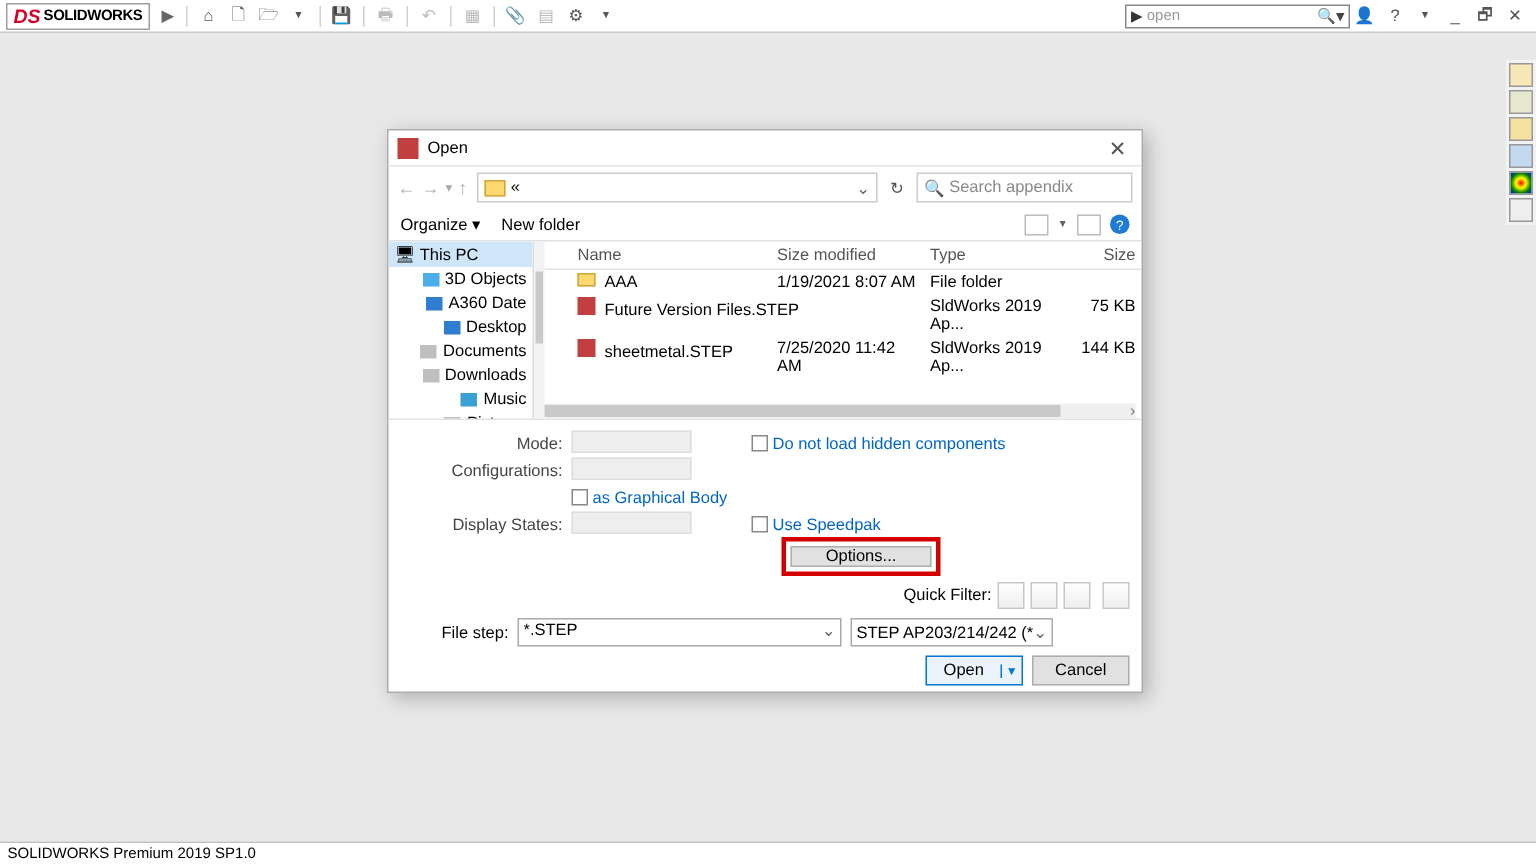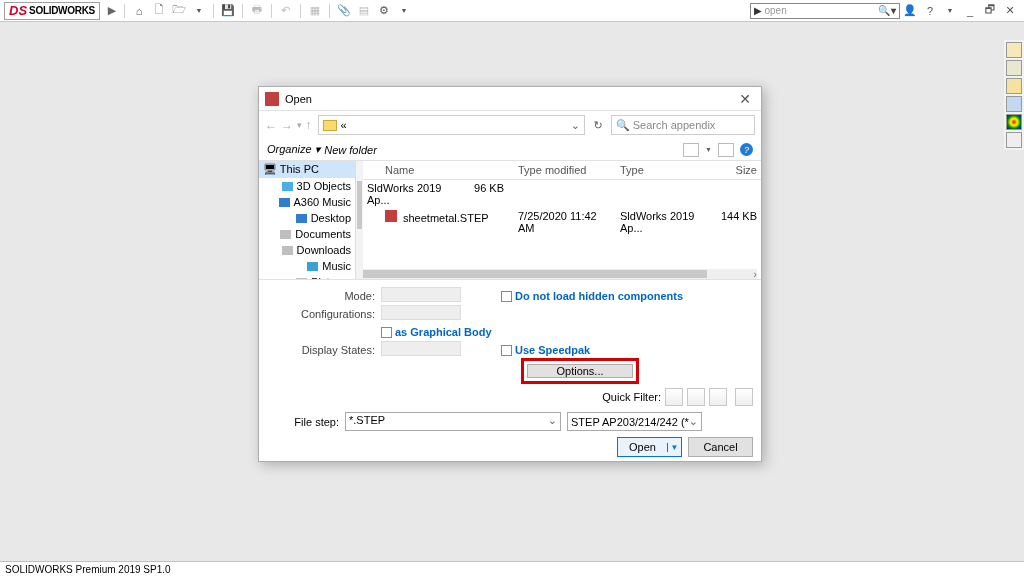--- a/index.html
+++ b/index.html
@@ -27,21 +27,21 @@
     .titlebar .icon { width:14px; height:14px; background:#c23f3f; margin-right:6px; }
     .titlebar .close { margin-left:auto; width:20px; text-align:center; font-size:14px; color:#555; }
     .addrrow { display:flex; align-items:center; height:28px; gap:6px; padding:0 6px; }
     .navgrp { display:flex; align-items:center; gap:4px; color:#aaa; }
     .navgrp span { font-size:12px; }
     .addr { flex:1; border:1px solid #ccc; height:20px; display:flex; align-items:center; padding:0 4px; }
     .addr .fldr { width:14px; height:11px; background:#fdd86f; border:1px solid #caa93a; margin-right:4px; }
     .addr .chev { margin-left:auto; color:#666; }
     .addrrow .refr { width:14px; text-align:center; color:#555; }
     .dsearch { width:144px; border:1px solid #ccc; height:20px; display:flex; align-items:center; padding:0 4px; color:#888; }
-    .toolrow { display:flex; align-items:center; height:22px; padding:0 8px; border-bottom:1px solid #e1e1e1; gap:4px;font-style:italic; }
+    .toolrow { display:flex; align-items:center; height:22px; padding:0 8px; border-bottom:1px solid #e1e1e1; gap:14px; }
     .toolrow .rt { margin-left:auto; display:flex; align-items:center; gap:6px; }
     .toolrow .vbtn { width:16px; height:14px; border:1px solid #bbb; }
     .toolrow .help { width:13px; height:13px; border-radius:50%; background:#1e7cd6; color:#fff; font-size:9px; display:flex; align-items:center; justify-content:center; }
 
     .body { flex:1; display:flex; overflow:hidden; border-bottom:1px solid #e1e1e1; }
     .tree { width:96px; overflow:hidden; font-size:11px; display:flex; flex-direction:column; }
     .tree .hdr{ background:#cfe6fa; padding:2px 4px;}
     .tree-item { padding:2px 4px 2px 14px; display:flex; align-items:center; gap:4px; white-space:nowrap; overflow:hidden;justify-content:flex-end;}
     .tree-item .ic { width:11px; height:9px; }
     .tscroll { width:8px; background:#f3f3f3; border-left:1px solid #ddd; position:relative; }
@@ -57,35 +57,35 @@
     .swf{width:12px;height:12px;background:#c23f3f;display:inline-block;}
     .body .hscroll { position:absolute; bottom:0; left:104px; right:4px; height:10px; background:#efefef; }
     .body .hscroll::after{content:"";position:absolute;left:0;right:50px;top:1px;bottom:1px;background:#c9c9c9;}
 
     .lower { padding:4px 8px; }
     .frow { display:flex; align-items:flex-end; height:18px; }
     .frow .lbl { width:114px; text-align:right; padding-right:6px; color:#444; }
     .frow .fld { width:80px; height:15px; background:#eee; border:1px solid #ddd; }
     .gap { width:40px; }
     .chk { width:11px; height:11px; border:1px solid #888; display:inline-block; margin-right:3px; vertical-align:-2px; background:#fff; }
-    .options-box { margin-left:254px; width:118px; height:26px; border:3px solid #d40000; padding:3px; margin-top:2px;}
+    .options-box { margin-left:254px; width:106px; height:26px; border:3px solid #d40000; padding:3px; margin-top:2px;}
     .options-btn { width:100%; height:100%; background:#e1e1e1; border:1px solid #adadad; display:flex; align-items:center; justify-content:center; }
     .qf { display:flex; align-items:center; gap:4px; justify-content:flex-end; margin-top:4px; }
     .qf .b { width:18px; height:18px; border:1px solid #c7c7c7; background:linear-gradient(#fff,#eee); }
     .fnrow { display:flex; align-items:center; gap:6px; margin-top:6px; }
     .fnrow .fname { width:216px; height:19px; border:1px solid #aaa; padding:1px 3px; }
     .fnrow .ftype { width:135px; height:19px; border:1px solid #aaa; padding:1px 3px; display:flex; align-items:center; }
     .fnrow .ftype .c{margin-left:auto;color:#666;}
     .btns { display:flex; justify-content:flex-end; gap:6px; margin-top:6px; }
     .btns .b { height:20px; border:1px solid #adadad; display:flex; align-items:center; justify-content:center; background:#e1e1e1; }
     .btns .open { width:65px; border:1px solid #0078d4; background:#eaf3fb; display:flex;}
     .btns .open .t{flex:1;text-align:center;}
     .btns .open .dd{width:14px;border-left:1px solid #0078d4;display:flex;align-items:center;justify-content:center;color:#0078d4;font-size:8px;}
     .btns .cancel { width:65px; }
-    a.nolink{color:#0066c6;font-weight:bold;}
+    a.nolink{color:#0066c6;}
   </style>
 </head>
 <body>
 
 <div class="app-toolbar">
   <div class="sw-logo">
       <span class="ds">DS</span>
       <span>SOLIDWORKS</span>
     </div>
   <span class="chevron">▶</span>
@@ -170,21 +170,21 @@
   <div class="body" style="position:relative">
     <div class="tree">
       <div class="hdr">🖥 <span>This PC</span></div>
       <div id="tree-items">
           <div class="tree-item">
             <span class="ic" style="background:#4aaee8"></span>
             <span>3D Objects</span>
           </div>
           <div class="tree-item">
             <span class="ic" style="background:#2e7dce"></span>
-            <span>A360 Music</span>
+            <span>A360 Date</span>
           </div>
           <div class="tree-item">
             <span class="ic" style="background:#2e7dce"></span>
             <span>Desktop</span>
           </div>
           <div class="tree-item">
             <span class="ic" style="background:#bfbfbf"></span>
             <span>Documents</span>
           </div>
           <div class="tree-item">
@@ -198,28 +198,39 @@
           <div class="tree-item">
             <span class="ic" style="background:#bfbfbf"></span>
             <span>Pictures</span>
           </div>
         </div>
     </div>
     <div class="tscroll"></div>
     <div class="list">
       <div class="list-head">
         <div class="col-n">Name</div>
-        <div class="col-d">Type modified</div>
+        <div class="col-d">Size modified</div>
         <div class="col-t">Type</div>
         <div class="col-s">Size</div>
       </div>
       <div id="list-rows">
           <div class="list-row">
+            <div class="col-n"><span class="ic">
+                <span class="fld"></span>
+              </span>AAA</div>
+            <div class="col-d">1/19/2021 8:07 AM</div>
+            <div class="col-t">File folder</div>
+            <div class="col-s"></div>
+          </div>
+          <div class="list-row">
+            <div class="col-n"><span class="ic">
+                <span class="swf"></span>
+              </span>Future Version Files.STEP</div>
             <div class="col-t">SldWorks 2019 Ap...</div>
-            <div class="col-s">96 KB</div>
+            <div class="col-s">75 KB</div>
           </div>
           <div class="list-row">
             <div class="col-n"><span class="ic">
                 <span class="swf"></span>
               </span>sheetmetal.STEP</div>
             <div class="col-d">7/25/2020 11:42 AM</div>
             <div class="col-t">SldWorks 2019 Ap...</div>
             <div class="col-s">144 KB</div>
           </div>
         </div>

